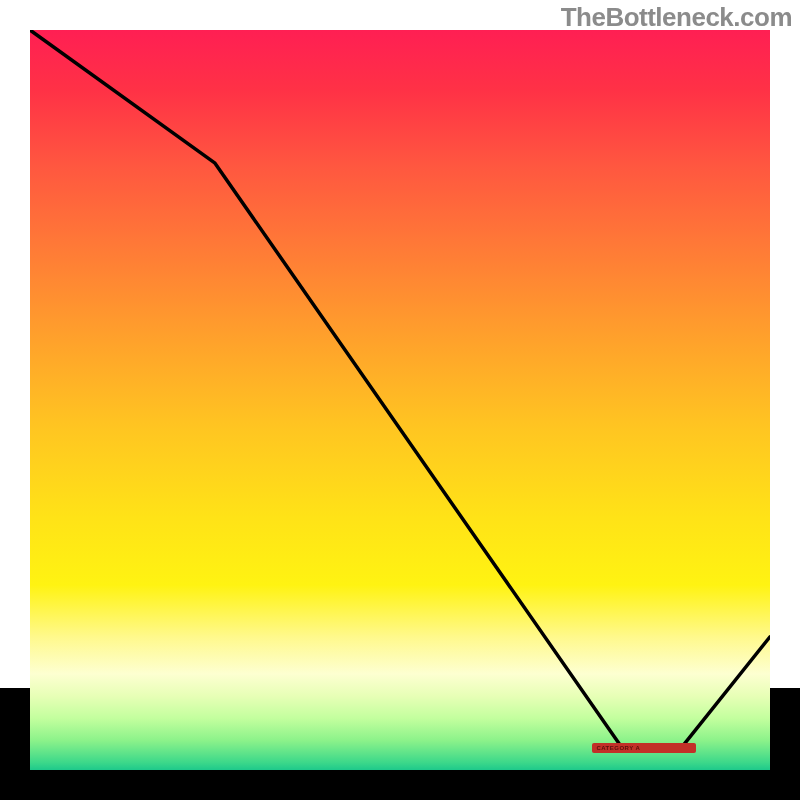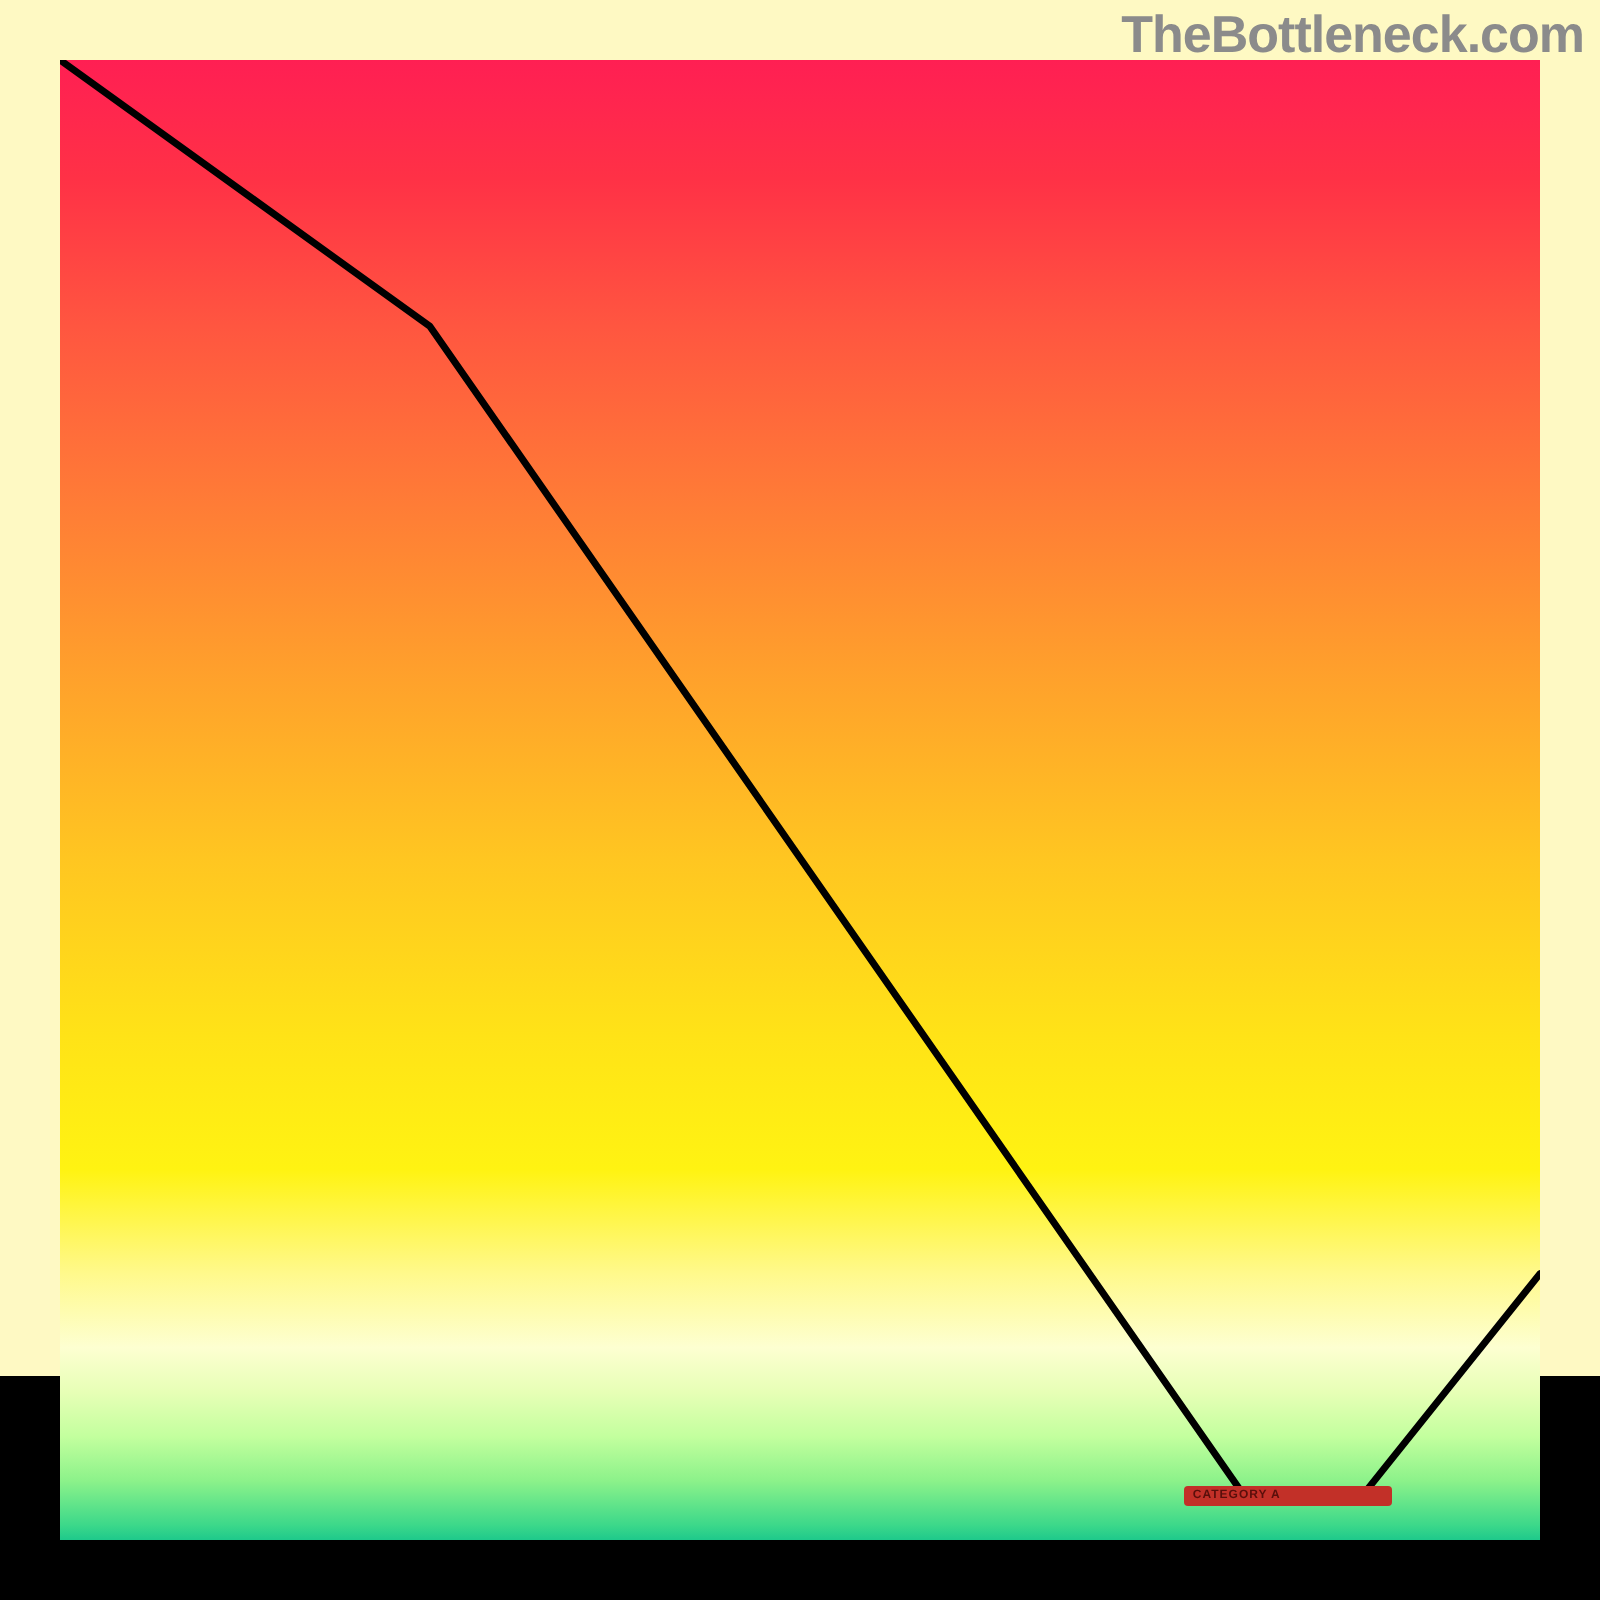--- a/index.html
+++ b/index.html
@@ -8,21 +8,21 @@
   width: 800px;
   height: 800px;
   background: #000;
   font-family: Arial, Helvetica, sans-serif;
   overflow: hidden;
 }
 .frame {
   position: relative;
   width: 800px;
   height: 688px;
-  background: #fef9c3;
+  background: #ffffff;
 }
 .watermark {
   position: absolute;
   top: 2px;
   right: 8px;
   color: #8b8b8b;
   font-size: 26px;
   font-weight: 600;
   letter-spacing: -0.5px;
   font-family: Arial, Helvetica, sans-serif;

